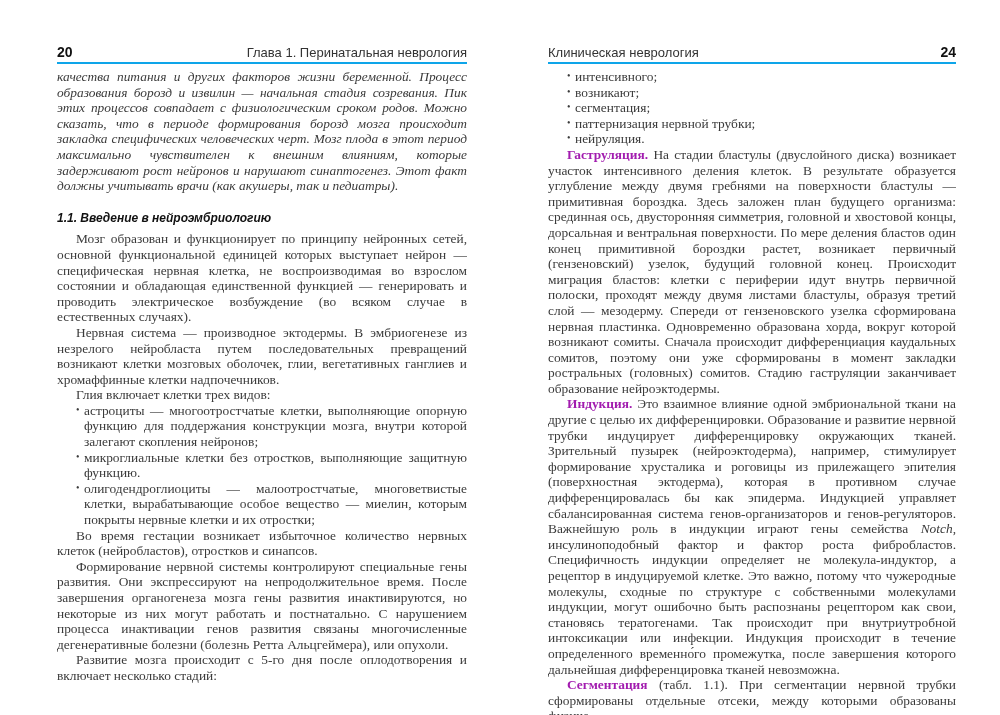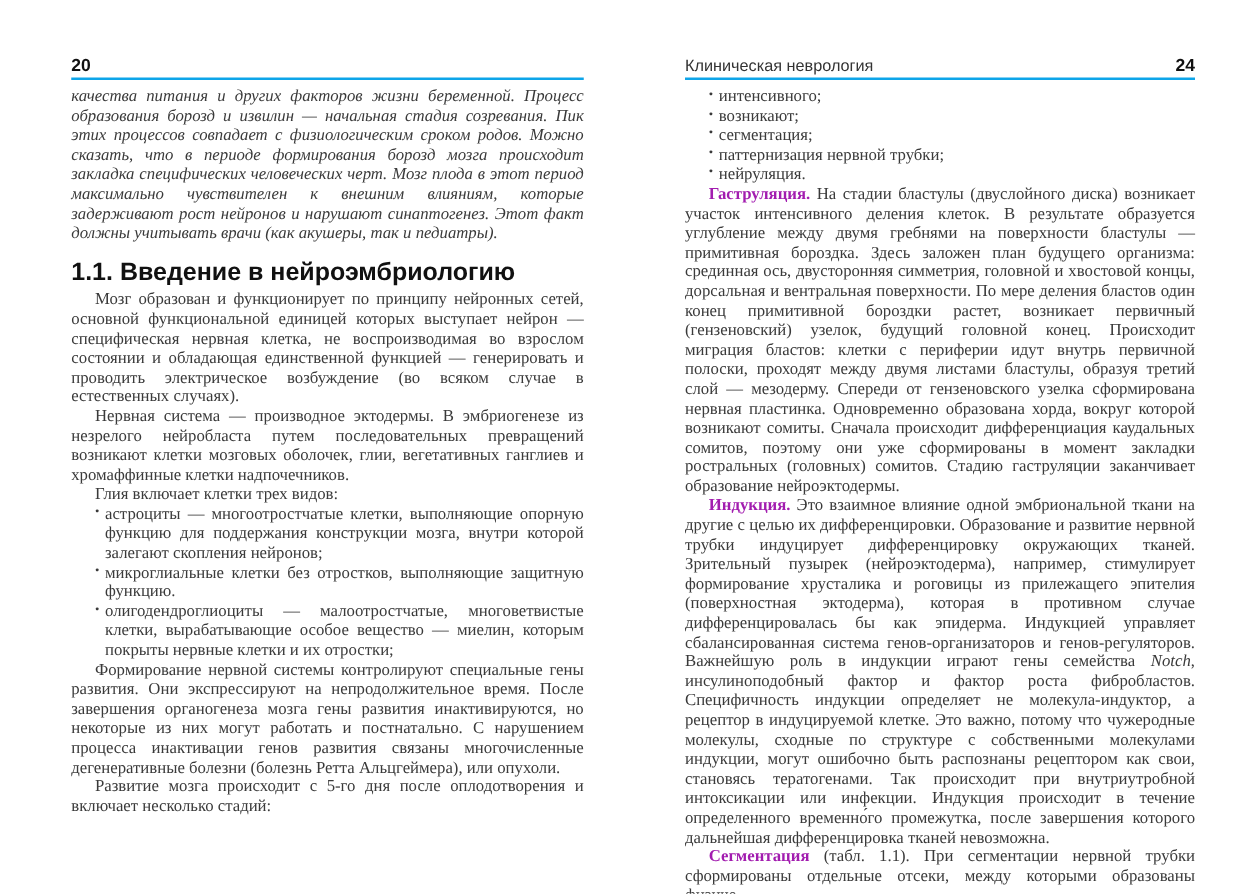--- a/index.html
+++ b/index.html
@@ -19,47 +19,49 @@
     .right .running-header .num { right: 0; }
     .right .running-header .title { left: 0; }
     .body-text {
       position: absolute; top: 69px; left: 0; right: 0;
       font-family: "Liberation Serif", serif; font-size: 13.4px; line-height: 15.6px; color: #3a3a3a;
       text-align: justify; hyphens: manual;
     }
     .body-text p { margin: 0; text-indent: 19px; }
     .body-text p.noindent { text-indent: 0; font-style: italic; }
     .section-heading {
-      font-family: "Liberation Sans", sans-serif; font-weight: bold; font-size: 20px; color: #111;
-      margin: 17px 0 5px 0; text-indent: 0;
+      font-family: "Liberation Sans", sans-serif; font-weight: bold; font-size: 12px; color: #111;
+      margin: 17px 0 5px 0; text-indent: 0; font-style: italic;
     }
     ul.bullets { list-style: none; margin: 0; padding: 0 0 0 19px; }
     ul.bullets li { position: relative; padding-left: 8px; }
     ul.bullets li::before { content: "\2022"; position: absolute; left: 0; top: -1px; font-size: 10px; }
     .run-in { font-weight: bold; color: #a21caf; }
     .ital { font-style: italic; }
   </style>
 </head>
 <body>
 
 <div class="page left">
   <div class="running-header">
     <span class="num">20</span>
+    <span class="title">Глава 1. Перинатальная неврология</span>
   </div>
   <div class="body-text">
     <p class="noindent">качества питания и других факторов жизни беременной. Процесс образования борозд и извилин — начальная стадия созревания. Пик этих процессов совпадает с физиологическим сроком родов. Можно сказать, что в периоде формирования борозд мозга происходит закладка специфических человеческих черт. Мозг плода в этот период максимально чувствителен к внешним влияниям, которые задерживают рост нейронов и нарушают синаптогенез. Этот факт должны учитывать врачи (как акушеры, так и педиатры).</p>
     <div class="section-heading">1.1. Введение в нейроэмбриологию</div>
     <p>Мозг образован и функционирует по принципу нейронных сетей, основной функциональной единицей которых выступает нейрон — специфическая нервная клетка, не воспроизводимая во взрослом состоянии и обладающая единственной функцией — генерировать и проводить электрическое возбуждение (во всяком случае в естественных случаях).</p>
     <p>Нервная система — производное эктодермы. В эмбриогенезе из незрелого нейробласта путем последовательных превращений возникают клетки мозговых оболочек, глии, вегетативных ганглиев и хромаффинные клетки надпочечников.</p>
     <p>Глия включает клетки трех видов:</p>
     <ul class="bullets">
       <li>астроциты — многоотростчатые клетки, выполняющие опорную функцию для поддержания конструкции мозга, внутри которой залегают скопления нейронов;</li>
       <li>микроглиальные клетки без отростков, выполняющие защитную функцию.</li>
       <li>олигодендроглиоциты — малоотростчатые, многоветвистые клетки, вырабатывающие особое вещество — миелин, которым покрыты нервные клетки и их отростки;</li>
     </ul>
+    <p>Во время гестации возникает избыточное количество нервных клеток (нейробластов), отростков и синапсов.</p>
     <p>Формирование нервной системы контролируют специальные гены развития. Они экспрессируют на непродолжительное время. После завершения органогенеза мозга гены развития инактивируются, но некоторые из них могут работать и постнатально. С нарушением процесса инактивации генов развития связаны многочисленные дегенеративные болезни (болезнь Ретта Альцгеймера), или опухоли.</p>
     <p>Развитие мозга происходит с 5-го дня после оплодотворения и включает несколько стадий:</p>
   </div>
 </div>
 
 <div class="page right">
   <div class="running-header">
     <span class="title">Клиническая неврология</span>
     <span class="num">24</span>
   </div>

